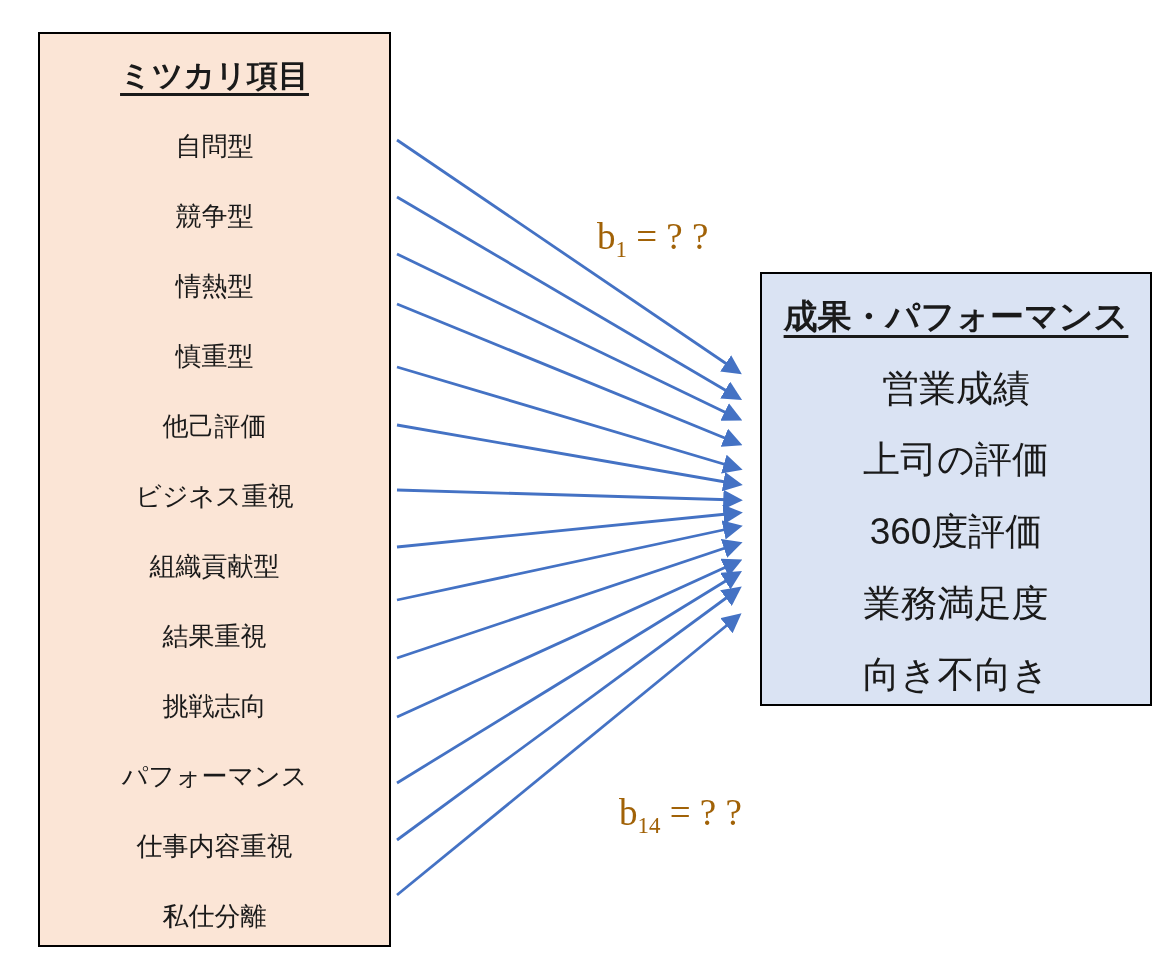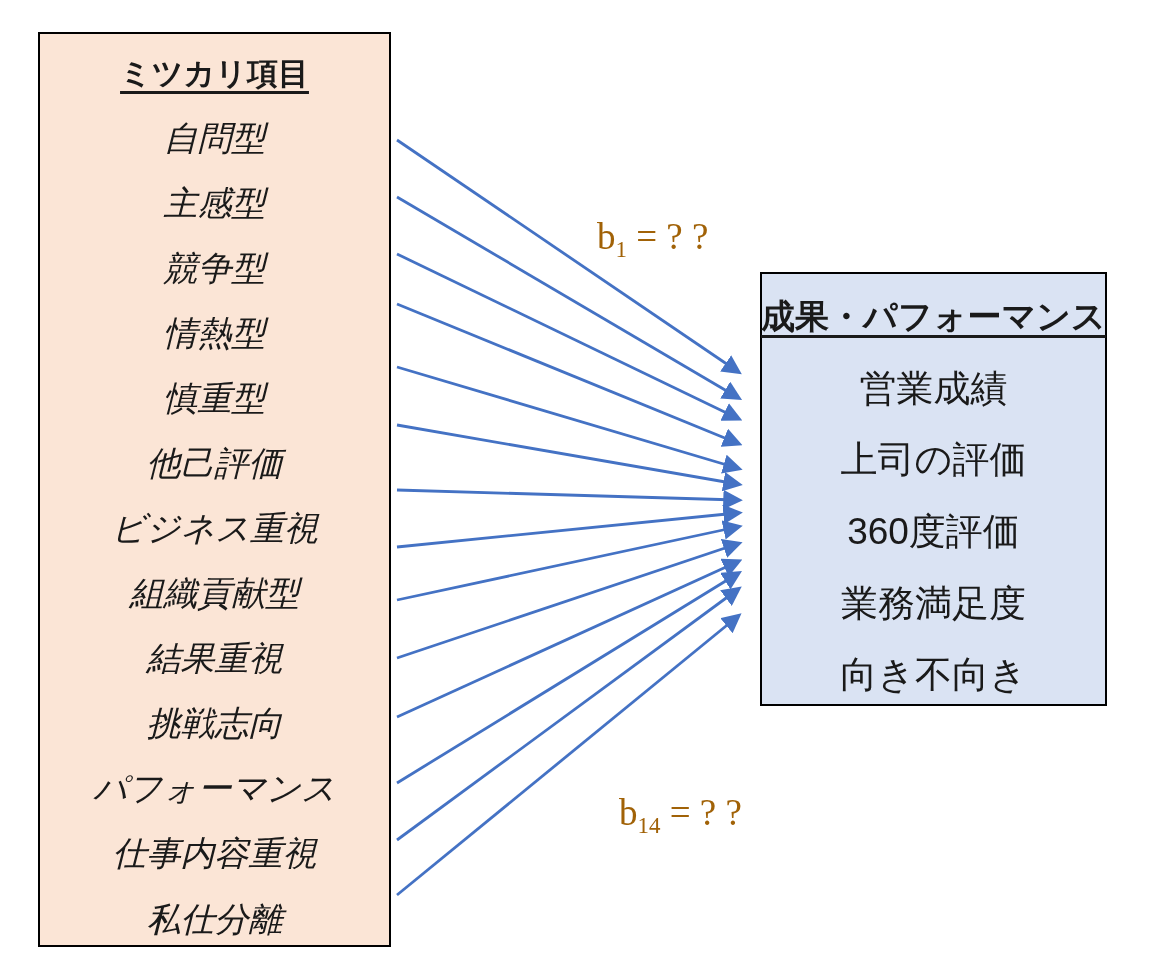--- a/index.html
+++ b/index.html
@@ -25,39 +25,39 @@
   }
   #left-box {
     left: 38px;
     top: 32px;
     width: 353px;
     height: 915px;
   }
   #right-box {
     left: 760px;
     top: 272px;
-    width: 347px;
+    width: 392px;
     height: 434px;
   }
   .box-row {
     flex: 1;
     display: flex;
     align-items: center;
     justify-content: center;
     white-space: nowrap;
     margin-top: 14px;
   }
   .box-title {
     font-weight: bold;
     text-decoration: underline;
     text-decoration-thickness: 2.5px;
     text-underline-offset: 7px;
   }
   #left-box .box-title { font-size: 31px; }
-  #left-box .box-item  { font-size: 34px; font-style: italic; }
+  #left-box .box-item  { font-size: 26px; }
   #right-box .box-title { font-size: 34px; }
   #right-box .box-item  { font-size: 37px; }
   #arrow-layer {
     position: absolute;
     left: 0;
     top: 0;
     width: 1170px;
     height: 978px;
     pointer-events: none;
   }
@@ -80,23 +80,20 @@
 
 <div id="canvas">
 
   <div class="node-box" id="left-box" style="background: rgb(251, 229, 214); border-color: rgb(0, 0, 0);">
     <div class="box-row">
       <span class="box-title">ミツカリ項目</span>
     </div>
 
   <div class="box-row">
         <span class="box-item">自問型</span>
-      </div>
-      <div class="box-row">
-        <span class="box-item">主感型</span>
       </div>
       <div class="box-row">
         <span class="box-item">競争型</span>
       </div>
       <div class="box-row">
         <span class="box-item">情熱型</span>
       </div>
       <div class="box-row">
         <span class="box-item">慎重型</span>
       </div>

